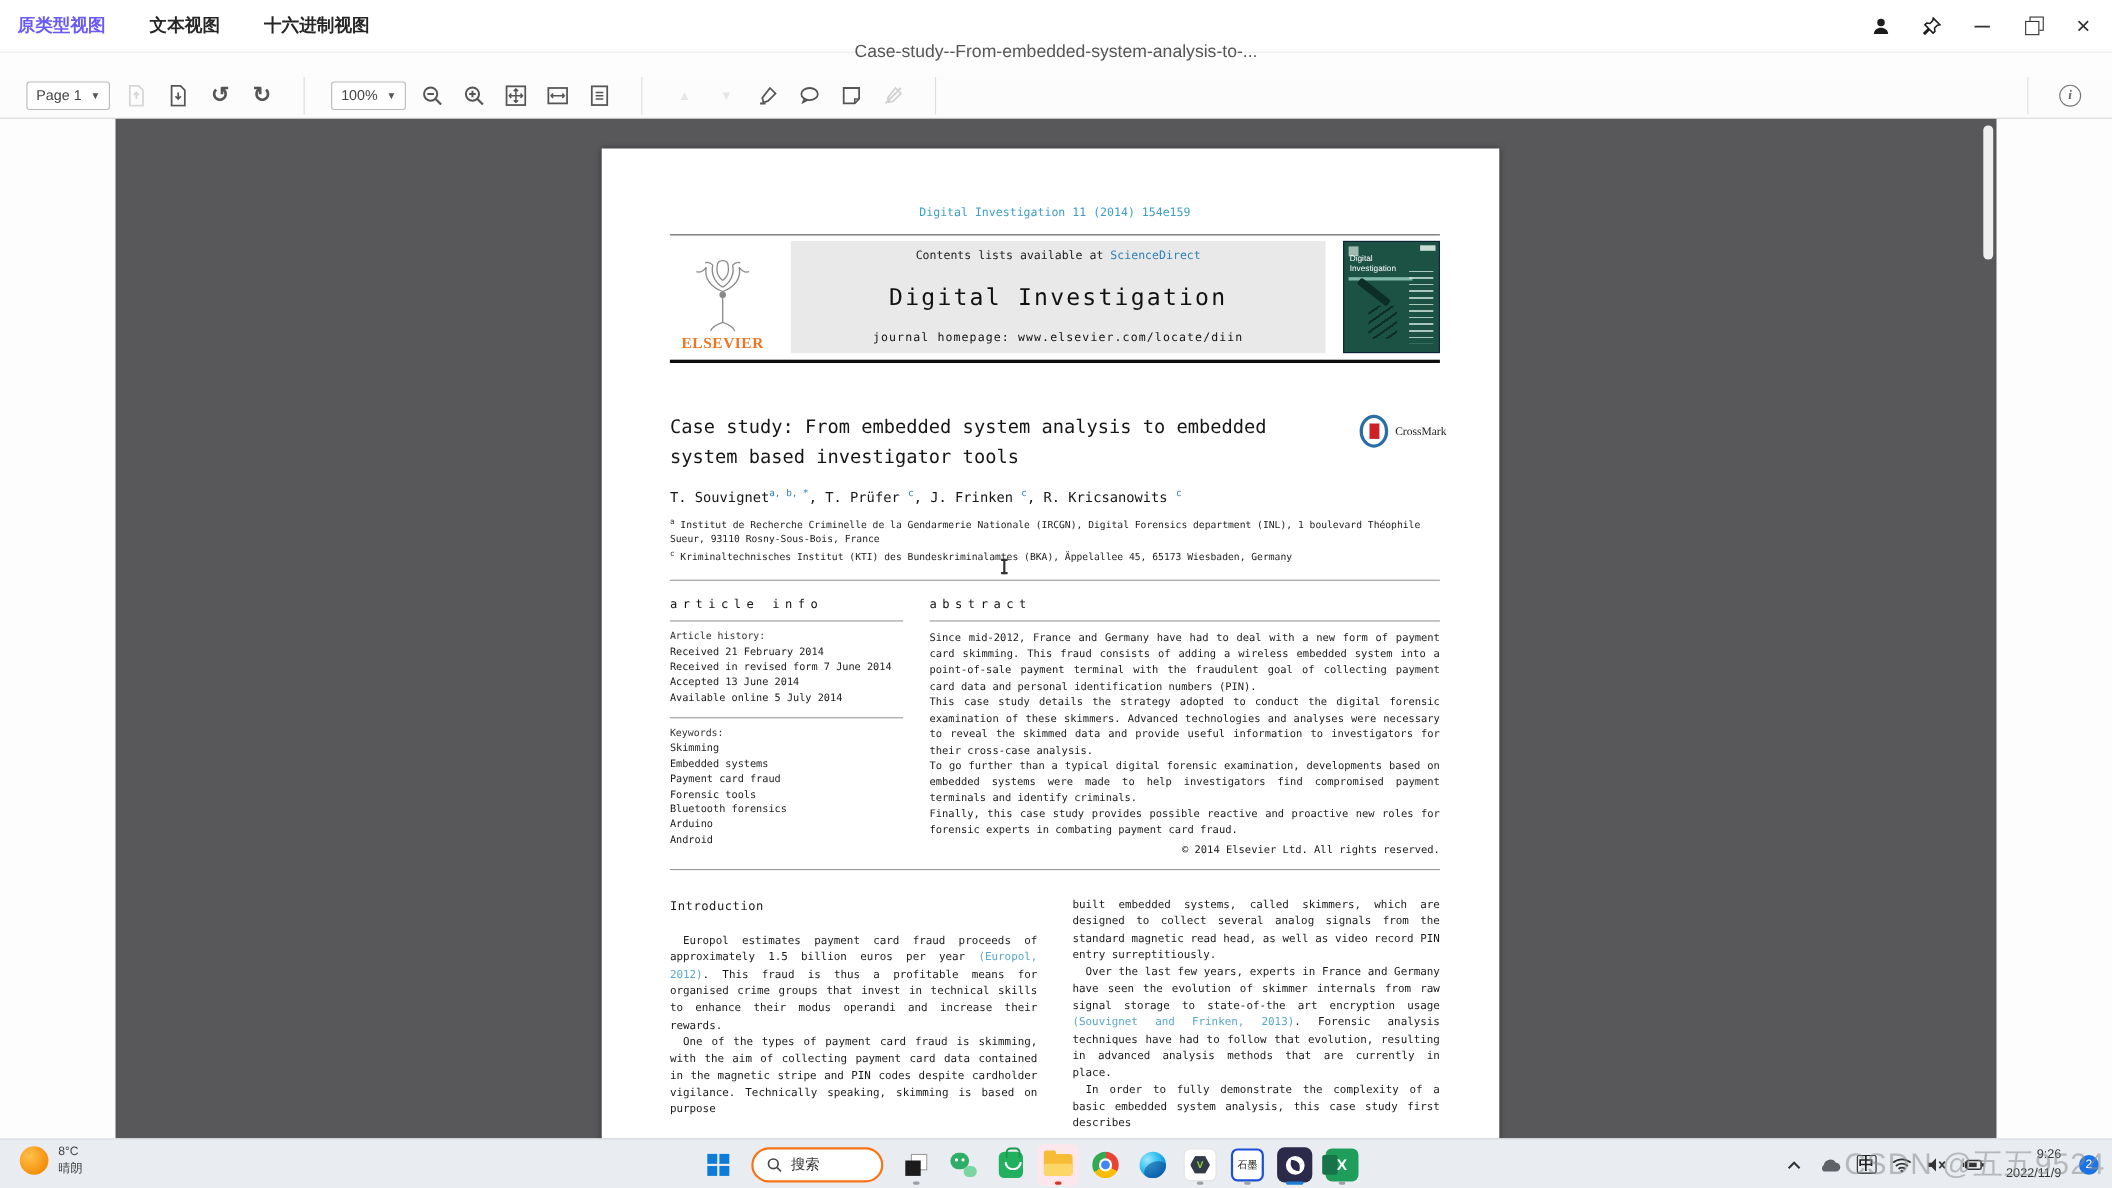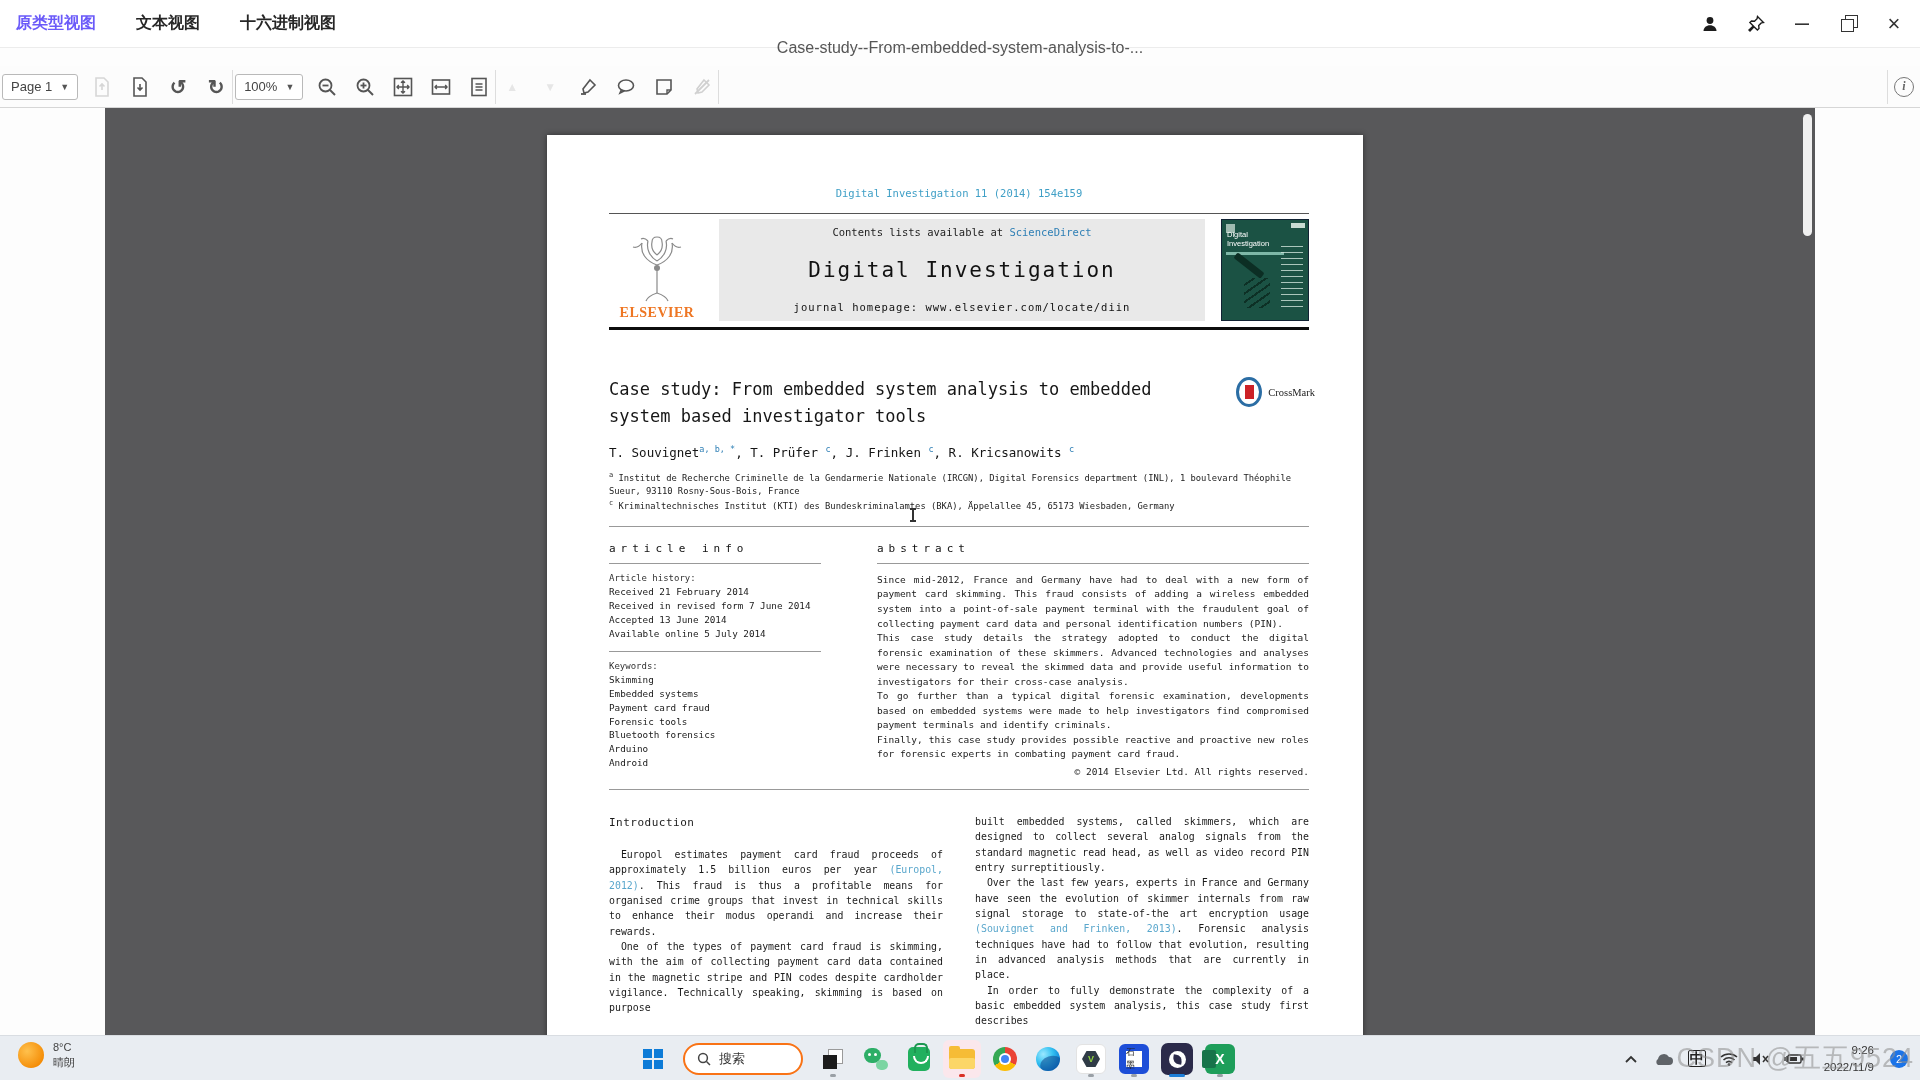--- a/index.html
+++ b/index.html
@@ -23,21 +23,21 @@
   .restore-box { position:relative; width:12px; height:12px; }
   .restore-box::before { content:""; position:absolute; left:3px; top:-3px; width:11px; height:11px;
     border:1.4px solid #333; background:#fff; }
   .restore-box::after { content:""; position:absolute; left:-1px; top:1px; width:11px; height:11px;
     border:1.4px solid #333; background:#fff; }
   .close-x { font-size:22px; line-height:20px; color:#333; font-weight:400; }
 
   
   .toolbar { position:absolute; left:0; top:66px; width:1920px; height:42px; background:#fcfcfc;
     border-bottom:1px solid #d6d6d6; display:flex; align-items:center; color:#555; }
-  .tb-group { display:flex; align-items:center; gap:10px; padding:0 2px; height:100%; }
+  .tb-group { display:flex; align-items:center; gap:10px; padding:0 24px; height:100%; }
   .tb-sep { width:1px; height:34px; background:#ddd; }
   .tb-select { display:flex; align-items:center; gap:8px; border:1px solid #b9b9b9; border-radius:3px;
     background:#fff; height:26px; padding:0 8px; font-size:13px; color:#444; cursor:default; }
   .tb-caret { font-size:9px; color:#555; }
   .tb-btn { width:28px; height:28px; display:flex; align-items:center; justify-content:center;
     border-radius:3px; }
   .tb-btn.disabled { opacity:.32; }
   .rot { font-size:20px; font-weight:bold; color:#555; }
   .tri { font-size:12px; color:#b9b9b9; }
   .tb-right { margin-left:auto; display:flex; align-items:center; height:100%; }
@@ -95,21 +95,21 @@
   .cm-text { font-size:10.5px; color:#222; font-family:"Liberation Serif", serif; }
 
   .authors { margin-top:14px; font-size:12.5px; color:#161616; }
   .authors sup { color:#2e7fb5; font-size:8.5px; }
   .affils { margin-top:9px; font-size:8.8px; line-height:1.5; color:#222; }
   .affils sup { color:#333; font-size:7px; }
   .rule1 { border-top:1px solid #999; margin-top:13px; }
 
   .info-row { display:flex; margin-top:15px; }
   .info-col { width:212px; flex:none; }
-  .abs-col { flex:1; margin-left:56px; }
+  .abs-col { flex:1; margin-left:24px; }
   .sec-head { font-size:11px; letter-spacing:5px; color:#111; }
   .head-hr { border-top:1px solid #999; margin:8px 0 9px; }
   .mini-hr { border-top:1px solid #999; margin:10px 0 9px; }
   .hist-label,.kw-label { font-size:9px; color:#333; margin-bottom:2px; }
   .hist-line,.kw-line { font-size:9.3px; line-height:1.5; color:#1a1a1a; }
   .abs-p { font-size:9.5px; line-height:1.53; text-align:justify; color:#1a1a1a; }
   .abs-copy { font-size:9.5px; text-align:right; margin-top:4px; color:#1a1a1a; }
   .rule2 { border-top:1px solid #999; margin-top:12px; }
 
   .intro-row { display:flex; gap:32px; margin-top:24px; }
@@ -169,21 +169,21 @@
   .edge { width:24px; height:24px; border-radius:50%;
     background:radial-gradient(circle at 30% 30%, #9be8ff, #35c1f1 40%, #0b84d8 75%, #174f9e); position:relative; overflow:hidden; }
   .edge::after { content:""; position:absolute; left:4px; top:9px; width:22px; height:16px;
     border-radius:50%; background:rgba(16,70,140,.55); transform:rotate(-18deg); }
   .vk-tile { width:30px; height:30px; background:#fff; border:1px solid #e3e3e3; border-radius:6px;
     display:flex; align-items:center; justify-content:center; }
   .hexa { width:18px; height:16px; background:#2f3b46;
     clip-path:polygon(25% 0,75% 0,100% 50%,75% 100%,25% 100%,0 50%);
     display:flex; align-items:center; justify-content:center; }
   .hexa b { color:#8fd13f; font-size:9px; font-style:normal; }
-  .shimo-tile { width:30px; height:30px; background:#fff; border:7px solid #1d4ed8; border-radius:6px;
+  .shimo-tile { width:30px; height:30px; background:#fff; border:2px solid #1d4ed8; border-radius:6px;
     display:flex; align-items:center; justify-content:center; font-size:9px; color:#222; letter-spacing:0; }
   .leaf-tile { width:32px; height:32px; background:#2b2a4a; border-radius:7px;
     display:flex; align-items:center; justify-content:center; }
   .leaf-circ { width:17px; height:17px; background:#fff; border-radius:50%; position:relative; }
   .leaf-circ::after { content:""; position:absolute; left:4px; top:4px; width:9px; height:9px;
     background:#2b2a4a; border-radius:0 70% 0 70%; transform:rotate(10deg); }
   .excel-tile { width:30px; height:30px; border-radius:6px; background:#1e9e5a;
     display:flex; align-items:center; justify-content:center; position:relative; }
   .excel-tile::before { content:""; position:absolute; left:-3px; top:6px; width:14px; height:18px;
     background:#17734a; border-radius:2px; }

